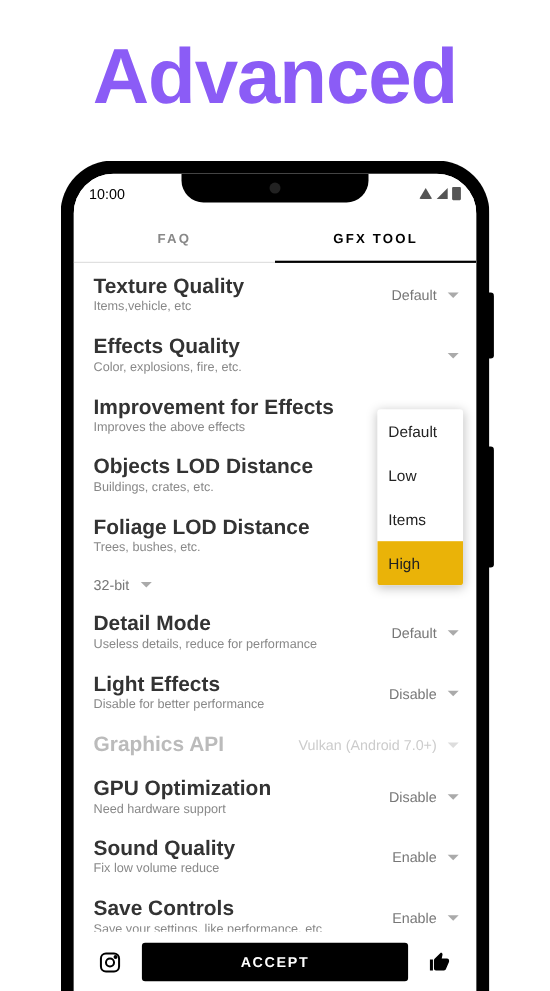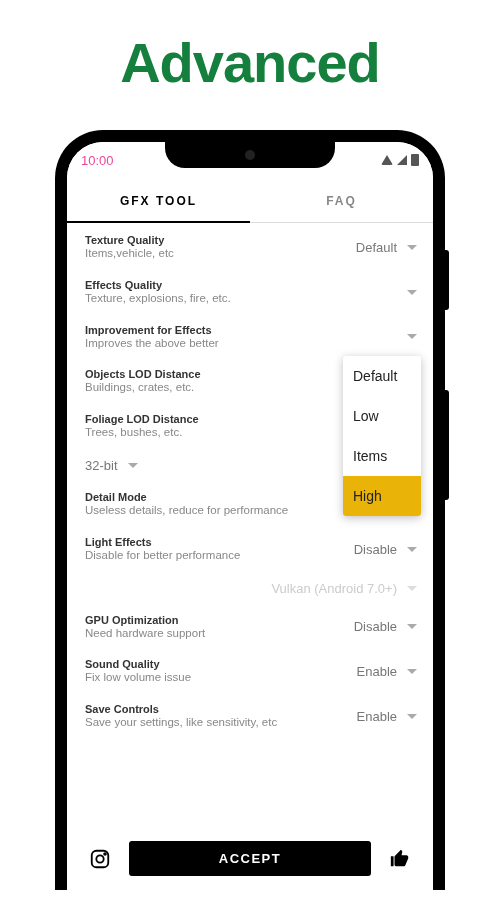--- a/index.html
+++ b/index.html
@@ -1,43 +1,43 @@
 <!DOCTYPE html>
 <html><head>
 <meta charset="utf-8">
 <style>
   * { box-sizing: border-box; margin: 0; padding: 0; }
   html, body { width: 500px; height: 901px; background: #fff; font-family: -apple-system, "Helvetica Neue", Arial, sans-serif; overflow: hidden; }
-  .hero-title { font-size: 56px; font-weight: 800; text-align: center; letter-spacing: -1px; margin-top: 30px; color: #15803d; }
+  .hero-title { font-size: 71px; font-weight: 800; text-align: center; letter-spacing: -1px; margin-top: 30px; color: #8b5cf6; }
   .phone-wrap { position: relative; width: 390px; height: 760px; margin: 35px auto 0; }
   .phone-frame { position: absolute; inset: 0; border: 12px solid #000; border-bottom: none; border-radius: 48px 48px 0 0; background: #fff; overflow: hidden; z-index: 1; }
   .notch { position: absolute; top: 0; left: 50%; transform: translateX(-50%); width: 170px; height: 26px; background: #000; border-radius: 0 0 20px 20px; z-index: 5; }
   .cam { position: absolute; top: 8px; left: 50%; transform: translateX(-50%); width: 10px; height: 10px; background: #222; border-radius: 50%; z-index: 6; }
   .side-btn { position: absolute; background: #000; border-radius: 3px; z-index: 0; }
   .side-r1 { right: -4px; top: 120px; width: 7px; height: 60px; }
   .side-r2 { right: -4px; top: 260px; width: 7px; height: 110px; }
 
   .screen { position: absolute; inset: 0; background: #fff; display: flex; flex-direction: column; }
-  .status-bar { display: flex; justify-content: space-between; align-items: center; padding: 6px 14px 0; height: 30px; font-size: 13px; color: #ec4899; font-weight: 500; }
+  .status-bar { display: flex; justify-content: space-between; align-items: center; padding: 6px 14px 0; height: 30px; font-size: 13px; color: #000000; font-weight: 500; }
   .status-icons { display: flex; gap: 4px; align-items: center; }
   .wifi, .cell, .batt { display: inline-block; }
   .wifi { width: 0; height: 0; border-left: 6px solid transparent; border-right: 6px solid transparent; border-bottom: 10px solid #555; border-radius: 2px; }
   .cell { width: 0; height: 0; border-left: 10px solid transparent; border-bottom: 10px solid #555; }
   .batt { width: 8px; height: 12px; background: #555; border-radius: 1px; }
 
   .tabs { display: flex; border-bottom: 1px solid #ddd; margin-top: 6px; }
   .tab { flex: 1; text-align: center; padding: 16px 0 14px; font-size: 12px; letter-spacing: 2px; color: #888; font-weight: 600; cursor: pointer; position: relative; }
   .tab.active { color: #000; }
   .tab.active::after { content: ""; position: absolute; left: 0; right: 0; bottom: -1px; height: 2px; background: #000; }
 
   .settings-scroll { flex: 1; overflow: hidden; position: relative; }
   .settings-list { padding: 2px 0 0; }
   .row { display: flex; align-items: center; justify-content: space-between; padding: 9px 16px 9px 18px; }
   .row-left { flex: 1; min-width: 0; }
-  .row-title { font-size: 11px; font-weight: 600; color: #333; }
+  .row-title { font-size: 19px; font-weight: 600; color: #333; }
   .row-sub { font-size: 11.5px; color: #888; margin-top: 1px; line-height: 1.2; }
   .row-right { display: flex; align-items: center; gap: 10px; color: #777; font-size: 13px; }
   .chev { width: 0; height: 0; border-left: 5px solid transparent; border-right: 5px solid transparent; border-top: 5px solid #aaa; }
   .muted .row-title { color: #bbb; }
   .muted .row-sub { color: #ccc; }
   .muted .row-right { color: #ccc; }
   .muted .chev { border-top-color: #ddd; }
 
   .bottom-bar { display: flex; align-items: center; justify-content: space-between; padding: 10px 20px 14px; gap: 16px; }
   .icon-btn { width: 26px; height: 26px; display: flex; align-items: center; justify-content: center; cursor: pointer; }
@@ -63,50 +63,50 @@
       <div class="status-bar">
         <span>10:00</span>
         <div class="status-icons">
           <span class="wifi"></span>
           <span class="cell"></span>
           <span class="batt"></span>
         </div>
       </div>
 
       <div class="tabs">
+        <div class="tab">FAQ</div>
         <div class="tab active">GFX TOOL</div>
-        <div class="tab">FAQ</div>
       </div>
 
       <div class="settings-scroll">
         <div class="settings-list" id="settings-list">
             <div class="row">
               <div class="row-left">
                 <div class="row-title">Texture Quality</div>
                 <div class="row-sub">Items,vehicle, etc</div>
               </div>
               <div class="row-right">
                 <span>Default</span>
                 <span class="chev"></span>
               </div>
             </div>
             <div class="row">
               <div class="row-left">
                 <div class="row-title">Effects Quality</div>
-                <div class="row-sub">Texture, explosions, fire, etc.</div>
+                <div class="row-sub">Color, explosions, fire, etc.</div>
               </div>
               <div class="row-right">
                 <span></span>
                 <span class="chev"></span>
               </div>
             </div>
             <div class="row">
               <div class="row-left">
                 <div class="row-title">Improvement for Effects</div>
-                <div class="row-sub">Improves the above better</div>
+                <div class="row-sub">Improves the above effects</div>
               </div>
               <div class="row-right">
                 <span></span>
                 <span class="chev"></span>
               </div>
             </div>
             <div class="row">
               <div class="row-left">
                 <div class="row-title">Objects LOD Distance</div>
                 <div class="row-sub">Buildings, crates, etc.</div>
@@ -147,50 +147,51 @@
                 <div class="row-title">Light Effects</div>
                 <div class="row-sub">Disable for better performance</div>
               </div>
               <div class="row-right">
                 <span>Disable</span>
                 <span class="chev"></span>
               </div>
             </div>
             <div class="row muted">
               <div class="row-left">
+                <div class="row-title">Graphics API</div>
               </div>
               <div class="row-right">
                 <span>Vulkan (Android 7.0+)</span>
                 <span class="chev"></span>
               </div>
             </div>
             <div class="row">
               <div class="row-left">
                 <div class="row-title">GPU Optimization</div>
                 <div class="row-sub">Need hardware support</div>
               </div>
               <div class="row-right">
                 <span>Disable</span>
                 <span class="chev"></span>
               </div>
             </div>
             <div class="row">
               <div class="row-left">
                 <div class="row-title">Sound Quality</div>
-                <div class="row-sub">Fix low volume issue</div>
+                <div class="row-sub">Fix low volume reduce</div>
               </div>
               <div class="row-right">
                 <span>Enable</span>
                 <span class="chev"></span>
               </div>
             </div>
             <div class="row">
               <div class="row-left">
                 <div class="row-title">Save Controls</div>
-                <div class="row-sub">Save your settings, like sensitivity, etc</div>
+                <div class="row-sub">Save your settings, like performance, etc</div>
               </div>
               <div class="row-right">
                 <span>Enable</span>
                 <span class="chev"></span>
               </div>
             </div>
           </div>
 
         <div class="dropdown" id="dropdown">
             <div class="dropdown-item">Default</div>

